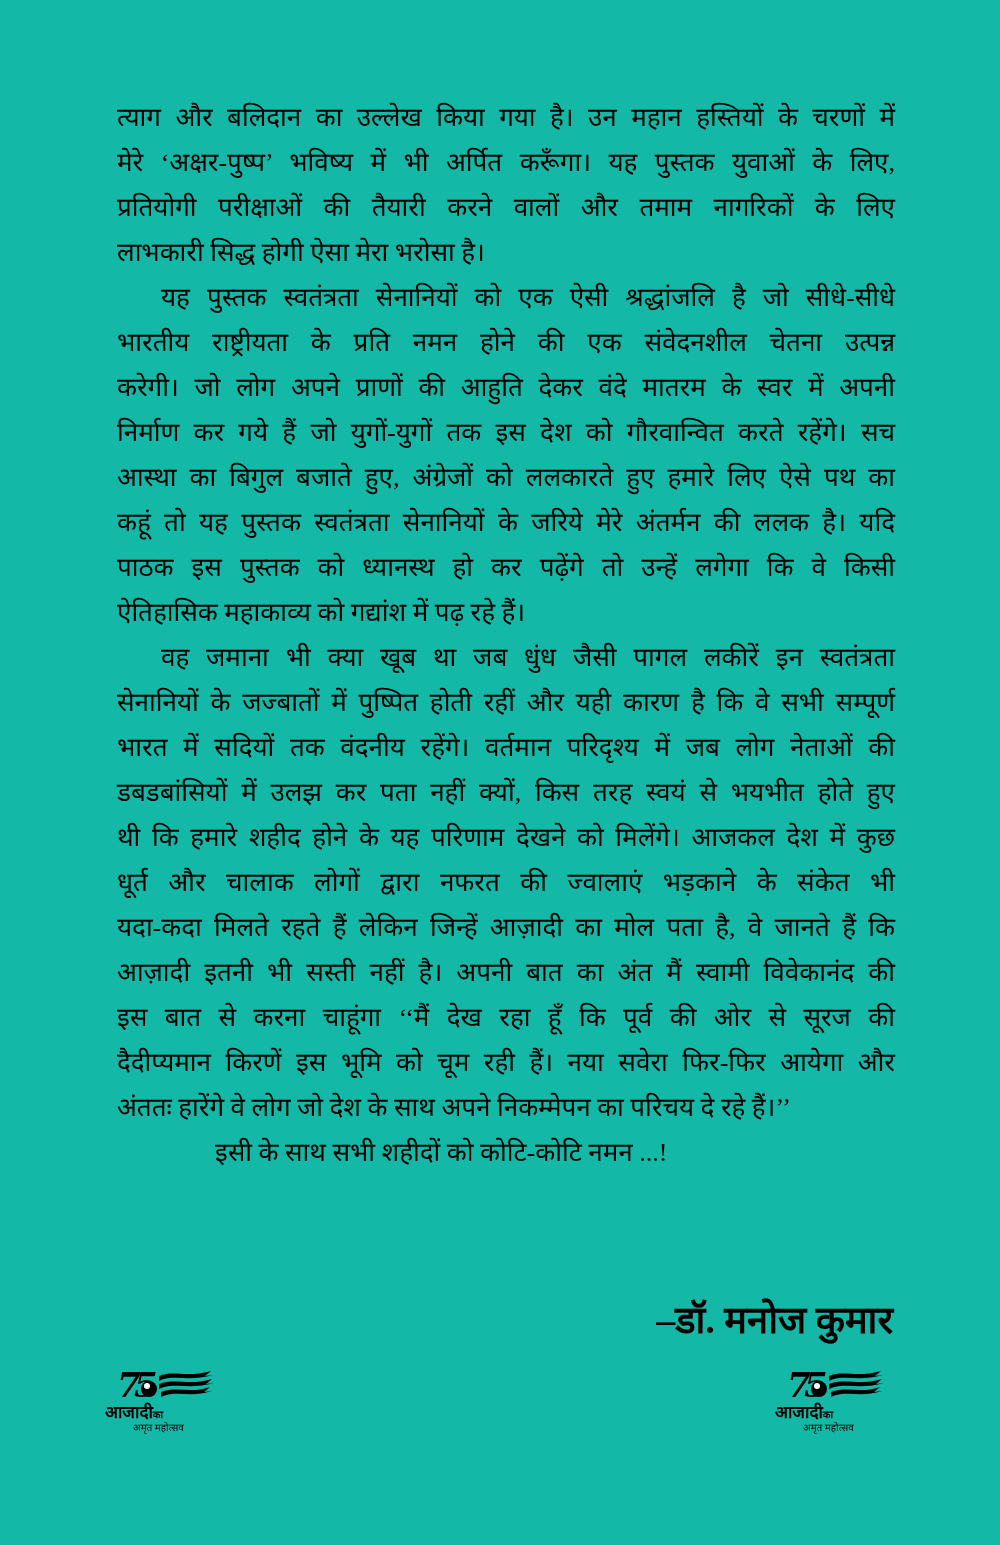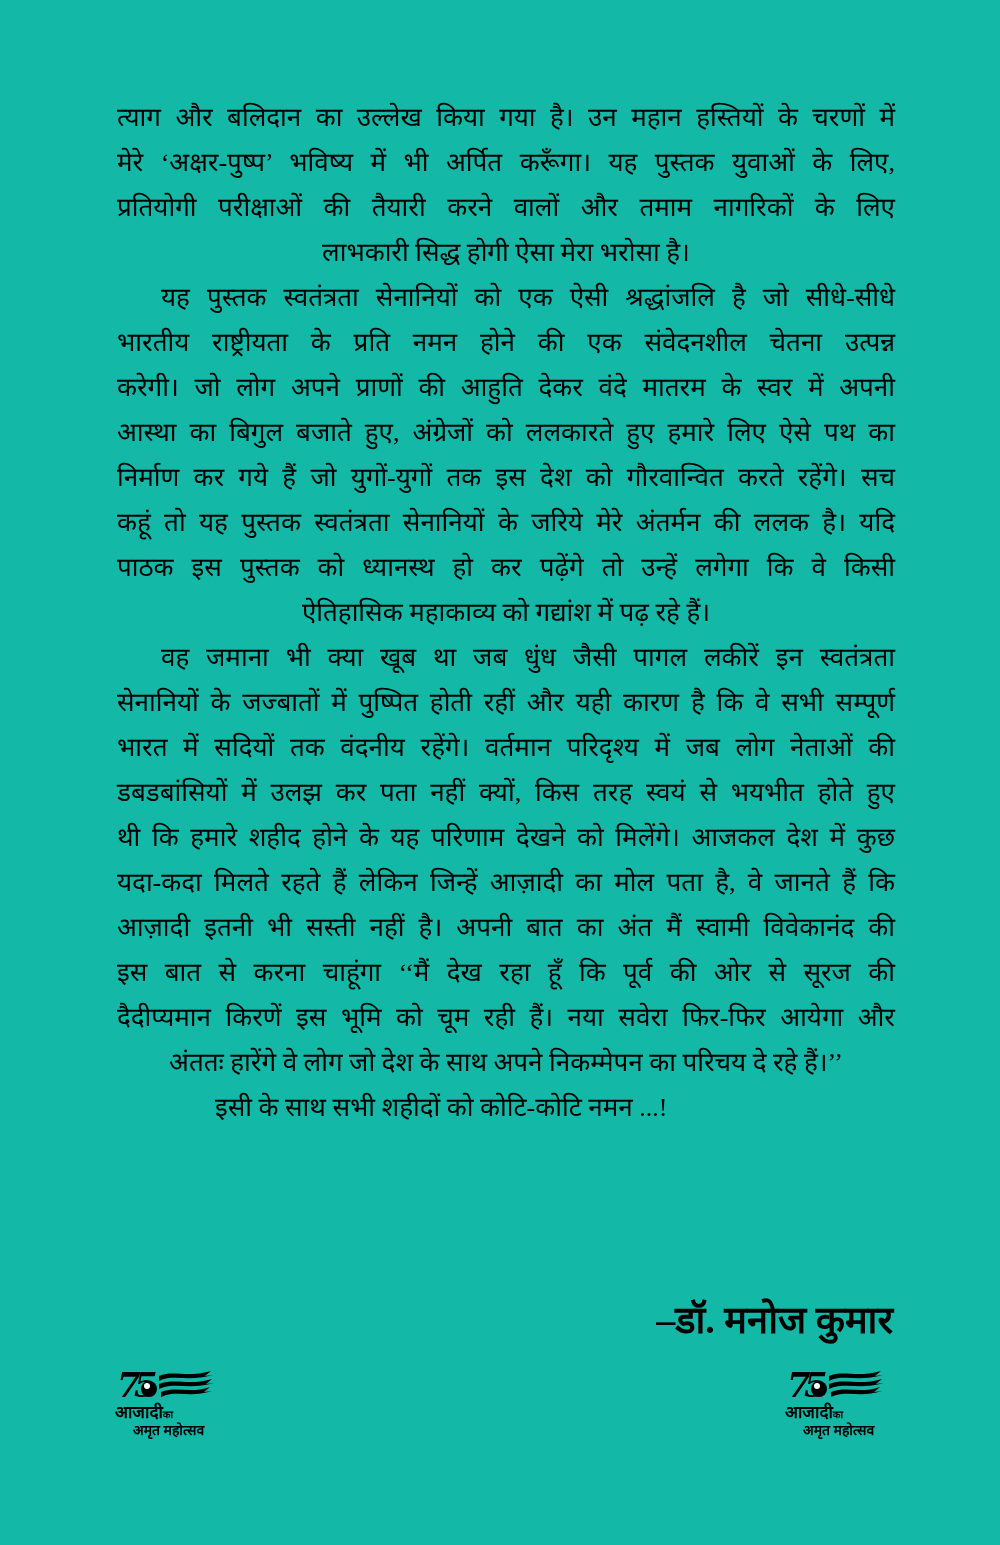--- a/index.html
+++ b/index.html
@@ -14,21 +14,21 @@
   }
   .text-column {
     position: absolute;
     left: 117px;
     top: 95px;
     width: 778px;
     font-size: 26px;
     line-height: 45px;
   }
   .para { margin: 0; }
-  .line { min-height: 45px; text-align: center; }
+  .line { min-height: 45px; }
   .line.j {
     text-align: justify;
     text-align-last: justify;
   }
   .line.ind { text-indent: 44px; }
   .closing-line {
     padding-left: 98px;
     min-height: 45px;
     font-family: Liberation Serif, serif;
   }
@@ -46,30 +46,30 @@
     width: 130px;
     color: #000000;
   }
   .logo.left  { left: 103px; top: 1368px; }
   .logo.right { left: 773px; top: 1368px; }
   .logo-mark { display: block; margin-left: 14px; }
   .logo-line1 {
     font-weight: bold;
     font-size: 17px;
     line-height: 1.05;
-    margin-left: 12px;
+    margin-left: 2px;
     white-space: nowrap;
   }
   .logo-line1 .suffix {
     font-size: 10px;
     font-weight: bold;
   }
   .logo-line2 {
-    font-weight: bold;
-    font-size: 14px;
+    font-weight: normal;
+    font-size: 10px;
     line-height: 1.25;
     margin-left: 30px;
     white-space: nowrap;
   }
 </style>
 </head>
 <body>
 
 <div class="page">
 
@@ -78,32 +78,33 @@
         <div class="para">
           <div class="line j">त्याग और बलिदान का उल्लेख किया गया है। उन महान हस्तियों के चरणों में</div>
           <div class="line j">मेरे ‘अक्षर-पुष्प’ भविष्य में भी अर्पित करूँगा। यह पुस्तक युवाओं के लिए,</div>
           <div class="line j">प्रतियोगी परीक्षाओं की तैयारी करने वालों और तमाम नागरिकों के लिए</div>
           <div class="line">लाभकारी सिद्ध होगी ऐसा मेरा भरोसा है।</div>
         </div>
         <div class="para">
           <div class="line j ind">यह पुस्तक स्वतंत्रता सेनानियों को एक ऐसी श्रद्धांजलि है जो सीधे-सीधे</div>
           <div class="line j">भारतीय राष्ट्रीयता के प्रति नमन होने की एक संवेदनशील चेतना उत्पन्न</div>
           <div class="line j">करेगी। जो लोग अपने प्राणों की आहुति देकर वंदे मातरम के स्वर में अपनी</div>
+          <div class="line j">निर्माण कर गये हैं जो युगों-युगों तक इस देश को गौरवान्वित करते रहेंगे। सच</div>
           <div class="line j">आस्था का बिगुल बजाते हुए, अंग्रेजों को ललकारते हुए हमारे लिए ऐसे पथ का</div>
-          <div class="line j">निर्माण कर गये हैं जो युगों-युगों तक इस देश को गौरवान्वित करते रहेंगे। सच</div>
           <div class="line j">कहूं तो यह पुस्तक स्वतंत्रता सेनानियों के जरिये मेरे अंतर्मन की ललक है। यदि</div>
           <div class="line j">पाठक इस पुस्तक को ध्यानस्थ हो कर पढ़ेंगे तो उन्हें लगेगा कि वे किसी</div>
           <div class="line">ऐतिहासिक महाकाव्य को गद्यांश में पढ़ रहे हैं।</div>
         </div>
         <div class="para">
           <div class="line j ind">वह जमाना भी क्या खूब था जब धुंध जैसी पागल लकीरें इन स्वतंत्रता</div>
           <div class="line j">सेनानियों के जज्बातों में पुष्पित होती रहीं और यही कारण है कि वे सभी सम्पूर्ण</div>
           <div class="line j">भारत में सदियों तक वंदनीय रहेंगे। वर्तमान परिदृश्य में जब लोग नेताओं की</div>
           <div class="line j">डबडबांसियों में उलझ कर पता नहीं क्यों, किस तरह स्वयं से भयभीत होते हुए</div>
           <div class="line j">थी कि हमारे शहीद होने के यह परिणाम देखने को मिलेंगे। आजकल देश में कुछ</div>
+          <div class="line j">धूर्त और चालाक लोगों द्वारा नफरत की ज्वालाएं भड़काने के संकेत भी</div>
           <div class="line j">यदा-कदा मिलते रहते हैं लेकिन जिन्हें आज़ादी का मोल पता है, वे जानते हैं कि</div>
           <div class="line j">आज़ादी इतनी भी सस्ती नहीं है। अपनी बात का अंत मैं स्वामी विवेकानंद की</div>
           <div class="line j">इस बात से करना चाहूंगा ‘‘मैं देख रहा हूँ कि पूर्व की ओर से सूरज की</div>
           <div class="line j">दैदीप्यमान किरणें इस भूमि को चूम रही हैं। नया सवेरा फिर-फिर आयेगा और</div>
           <div class="line">अंततः हारेंगे वे लोग जो देश के साथ अपने निकम्मेपन का परिचय दे रहे हैं।’’</div>
         </div>
       </div>
     <div class="closing-line">इसी के साथ सभी शहीदों को कोटि-कोटि नमन ...!</div>
   </div>
 

